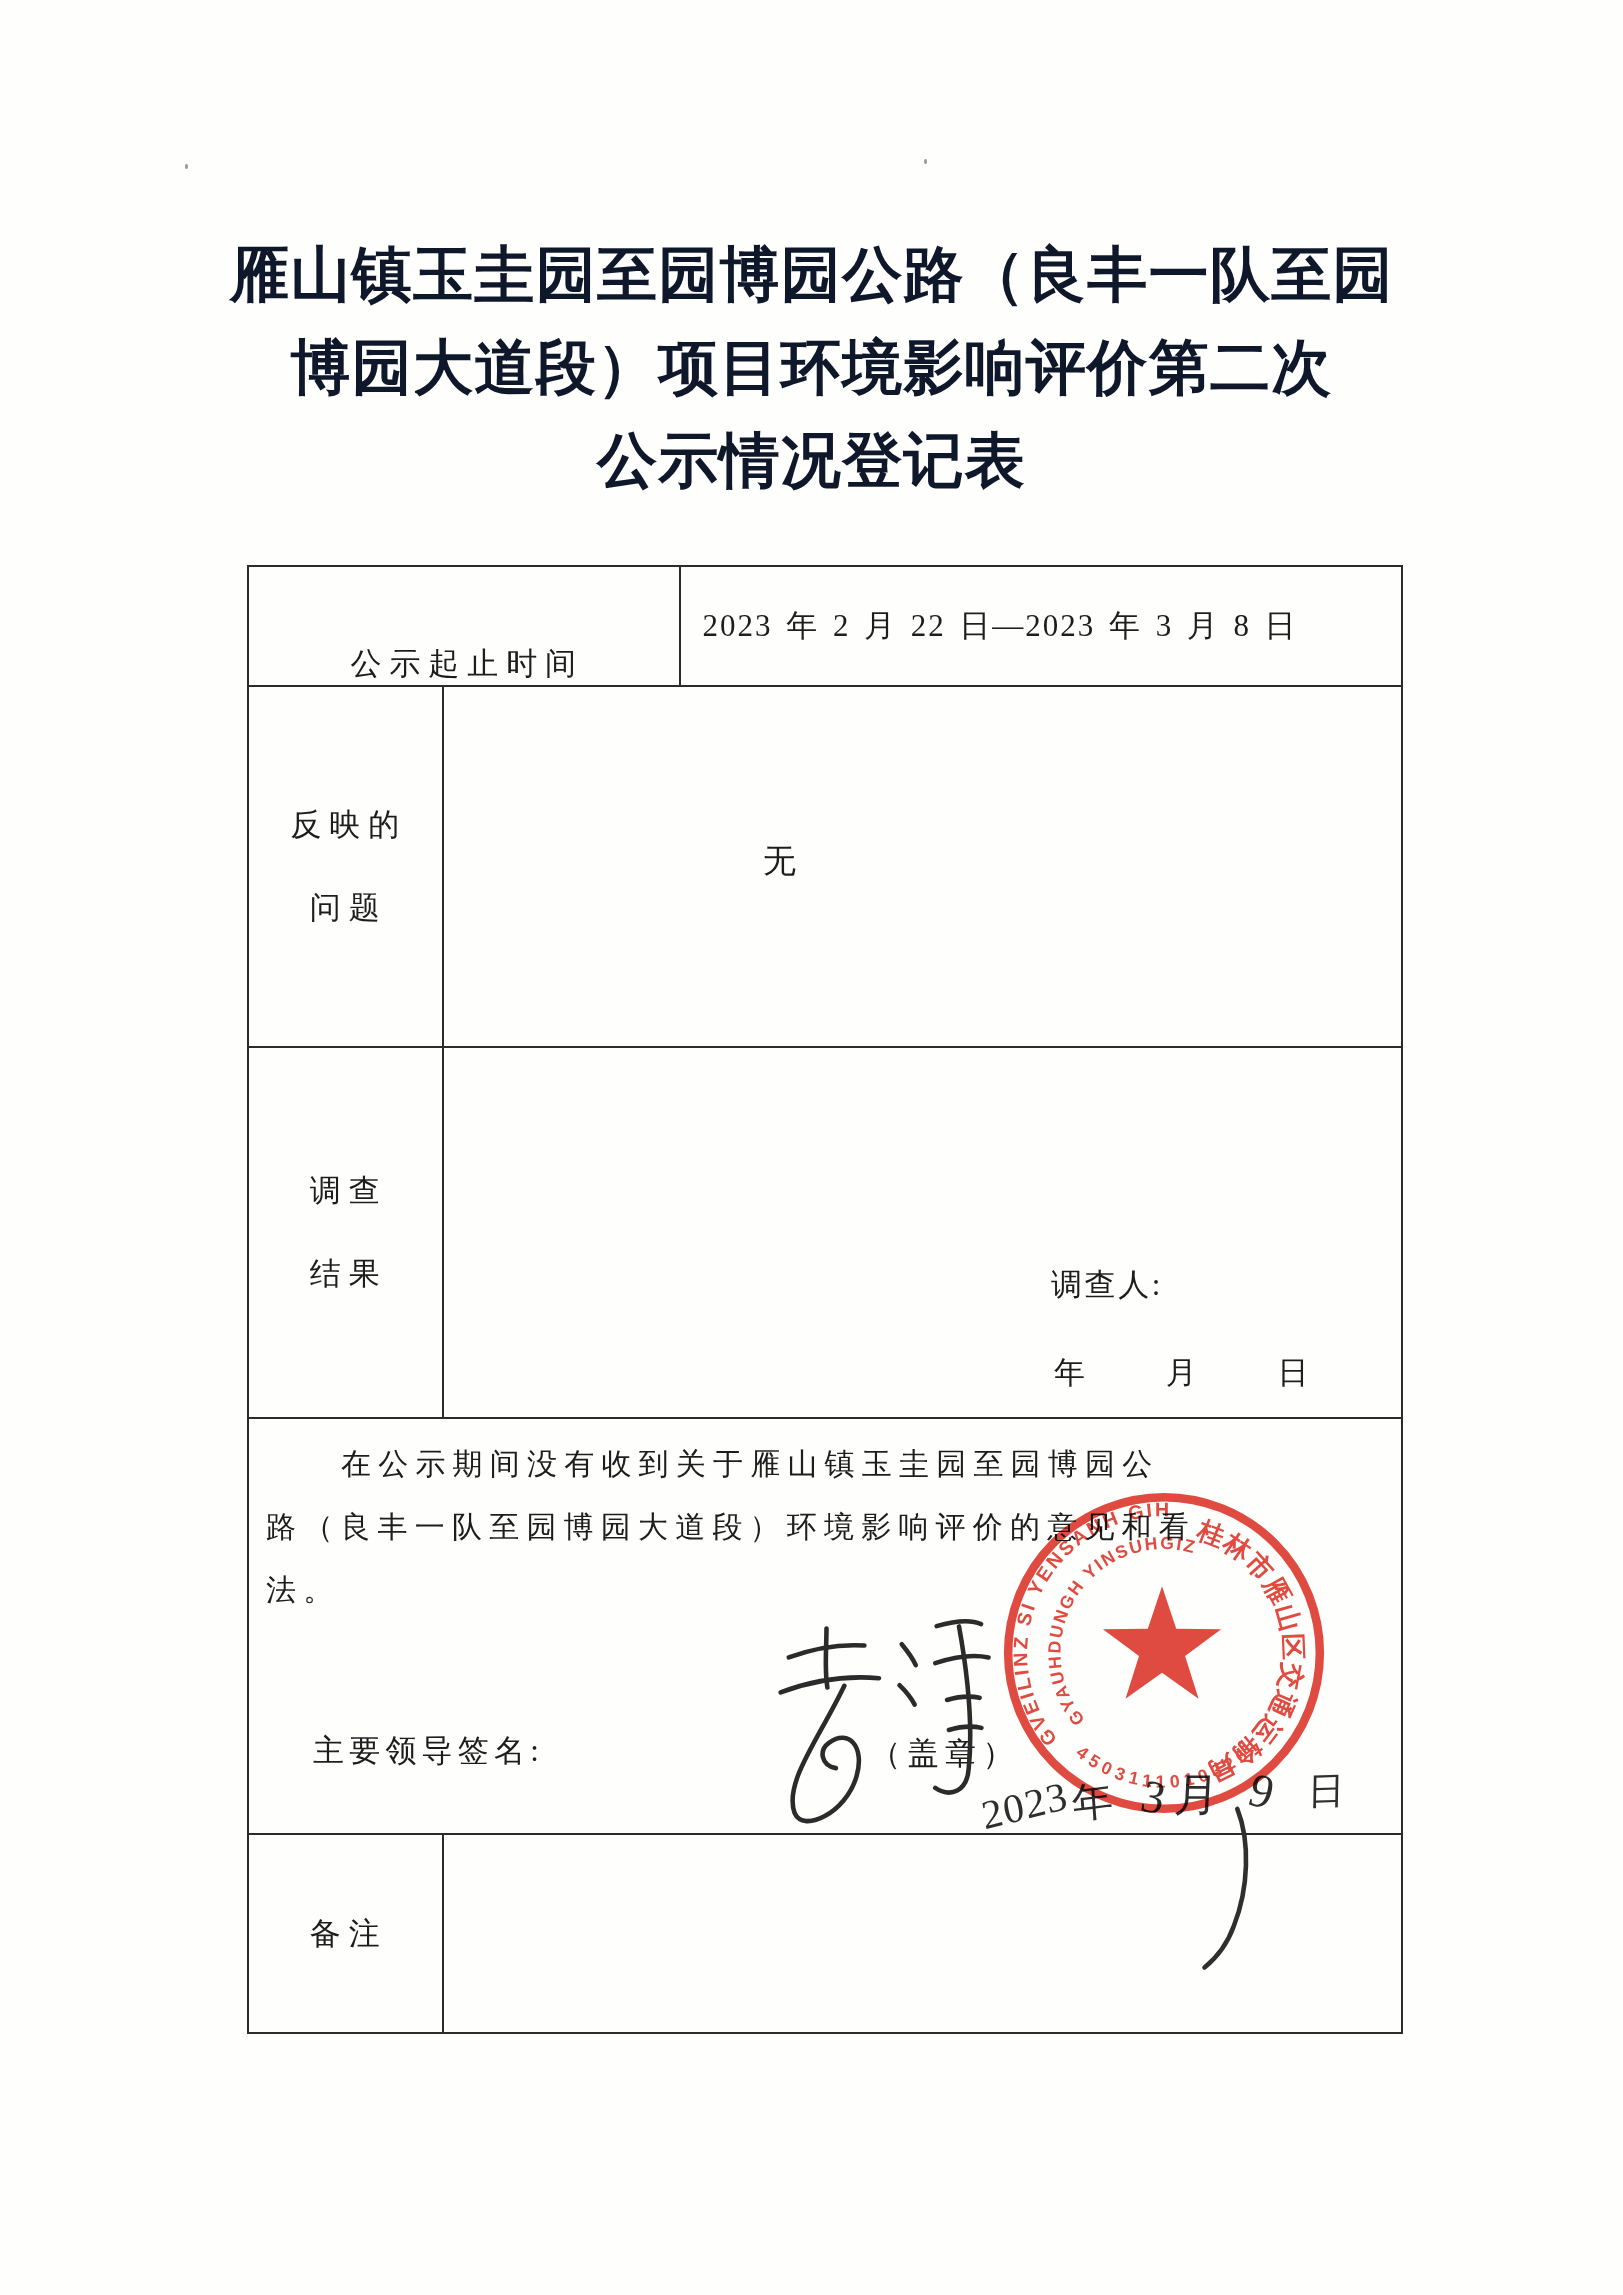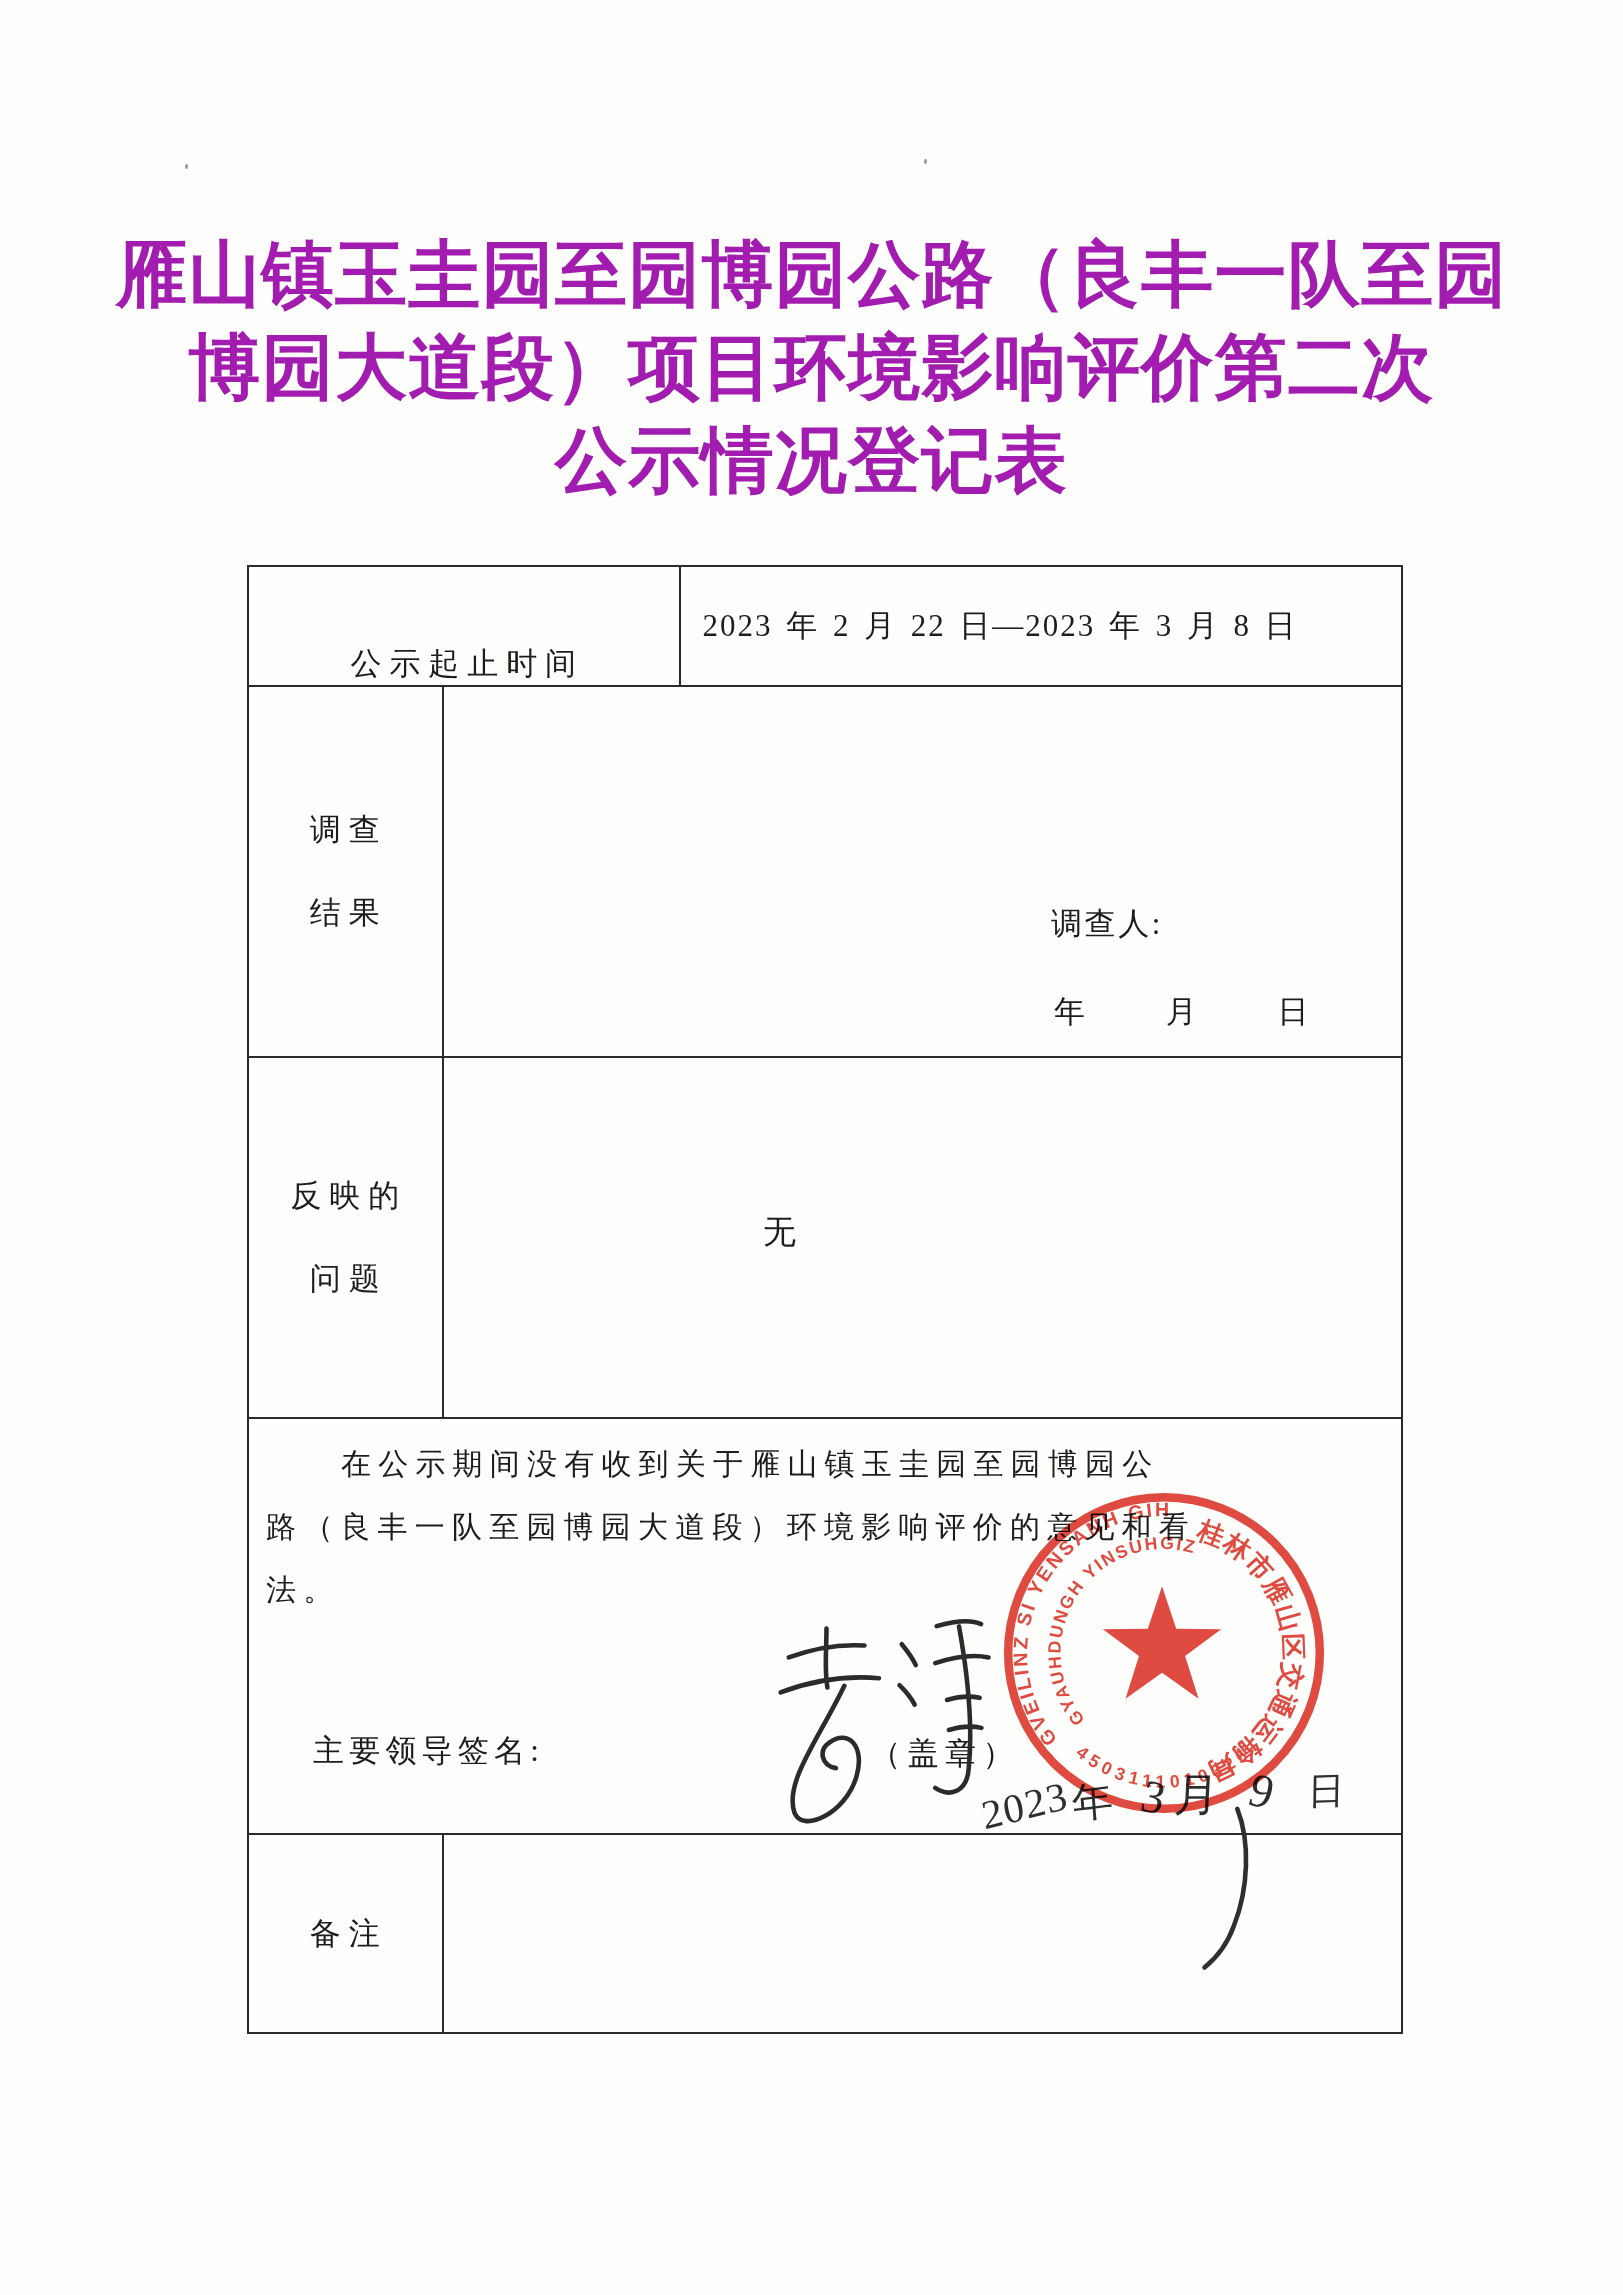--- a/index.html
+++ b/index.html
@@ -3,21 +3,21 @@
 <meta charset="utf-8">
 <style>
   html,body{margin:0;padding:0;background:#ffffff;}
   .page{
     position:relative;width:1623px;height:2295px;background:#fefefdff;
     font-family:"Liberation Serif","DejaVu Serif",serif;color:#1d1d1d;overflow:hidden;
   }
   .speck{position:absolute;background:#9a9a9a;border-radius:50%;}
   .title{
     position:absolute;left:0;right:0;top:229px;text-align:center;
-    font-weight:bold;font-size:72px;line-height:93px;letter-spacing:1.3px;color:#a21caf;
+    font-weight:bold;font-size:60px;line-height:93px;letter-spacing:1.3px;color:#0f172a;
   }
   .tbl{
     position:absolute;left:247px;top:565px;width:1156px;height:1469px;
     border:2px solid #2b2b2b;box-sizing:border-box;display:flex;flex-direction:column;
   }
   .row{display:flex;box-sizing:border-box;border-top:2px solid #2b2b2b;position:relative;}
   .row.first{border-top:none;}
   .r1{height:118px;}
   .r2{height:361px;}
   .r3{height:371px;}
@@ -82,42 +82,42 @@
 
     <div class="row first r1">
       <div class="lab w1">
         <div class="ll">公示起止时间</div>
       </div>
       <div class="con">
         <div class="r1val">2023 年 2 月 22 日—2023 年 3 月 8 日</div>
       </div>
     </div>
 
+    <div class="row r2">
+      <div class="lab w2">
+        <div class="ll">反映的</div>
+        <div class="ll">问题</div>
+      </div>
+      <div class="con">
+        <div class="none-val">无</div>
+      </div>
+    </div>
+
     <div class="row r3">
       <div class="lab w2">
         <div class="ll">调查</div>
         <div class="ll">结果</div>
       </div>
       <div class="con">
         <div class="inv">调查人:</div>
         <div class="ymd">
           <span>年</span>
           <span class="mgap">月</span>
           <span class="mgap">日</span>
         </div>
-      </div>
-    </div>
-
-    <div class="row r2">
-      <div class="lab w2">
-        <div class="ll">反映的</div>
-        <div class="ll">问题</div>
-      </div>
-      <div class="con">
-        <div class="none-val">无</div>
       </div>
     </div>
 
     <div class="row r4">
       <div class="con">
         <div class="para">
           <div class="ind">在公示期间没有收到关于雁山镇玉圭园至园博园公</div>
           <div>路（良丰一队至园博园大道段）环境影响评价的意见和看</div>
           <div>法。</div>
         </div>

